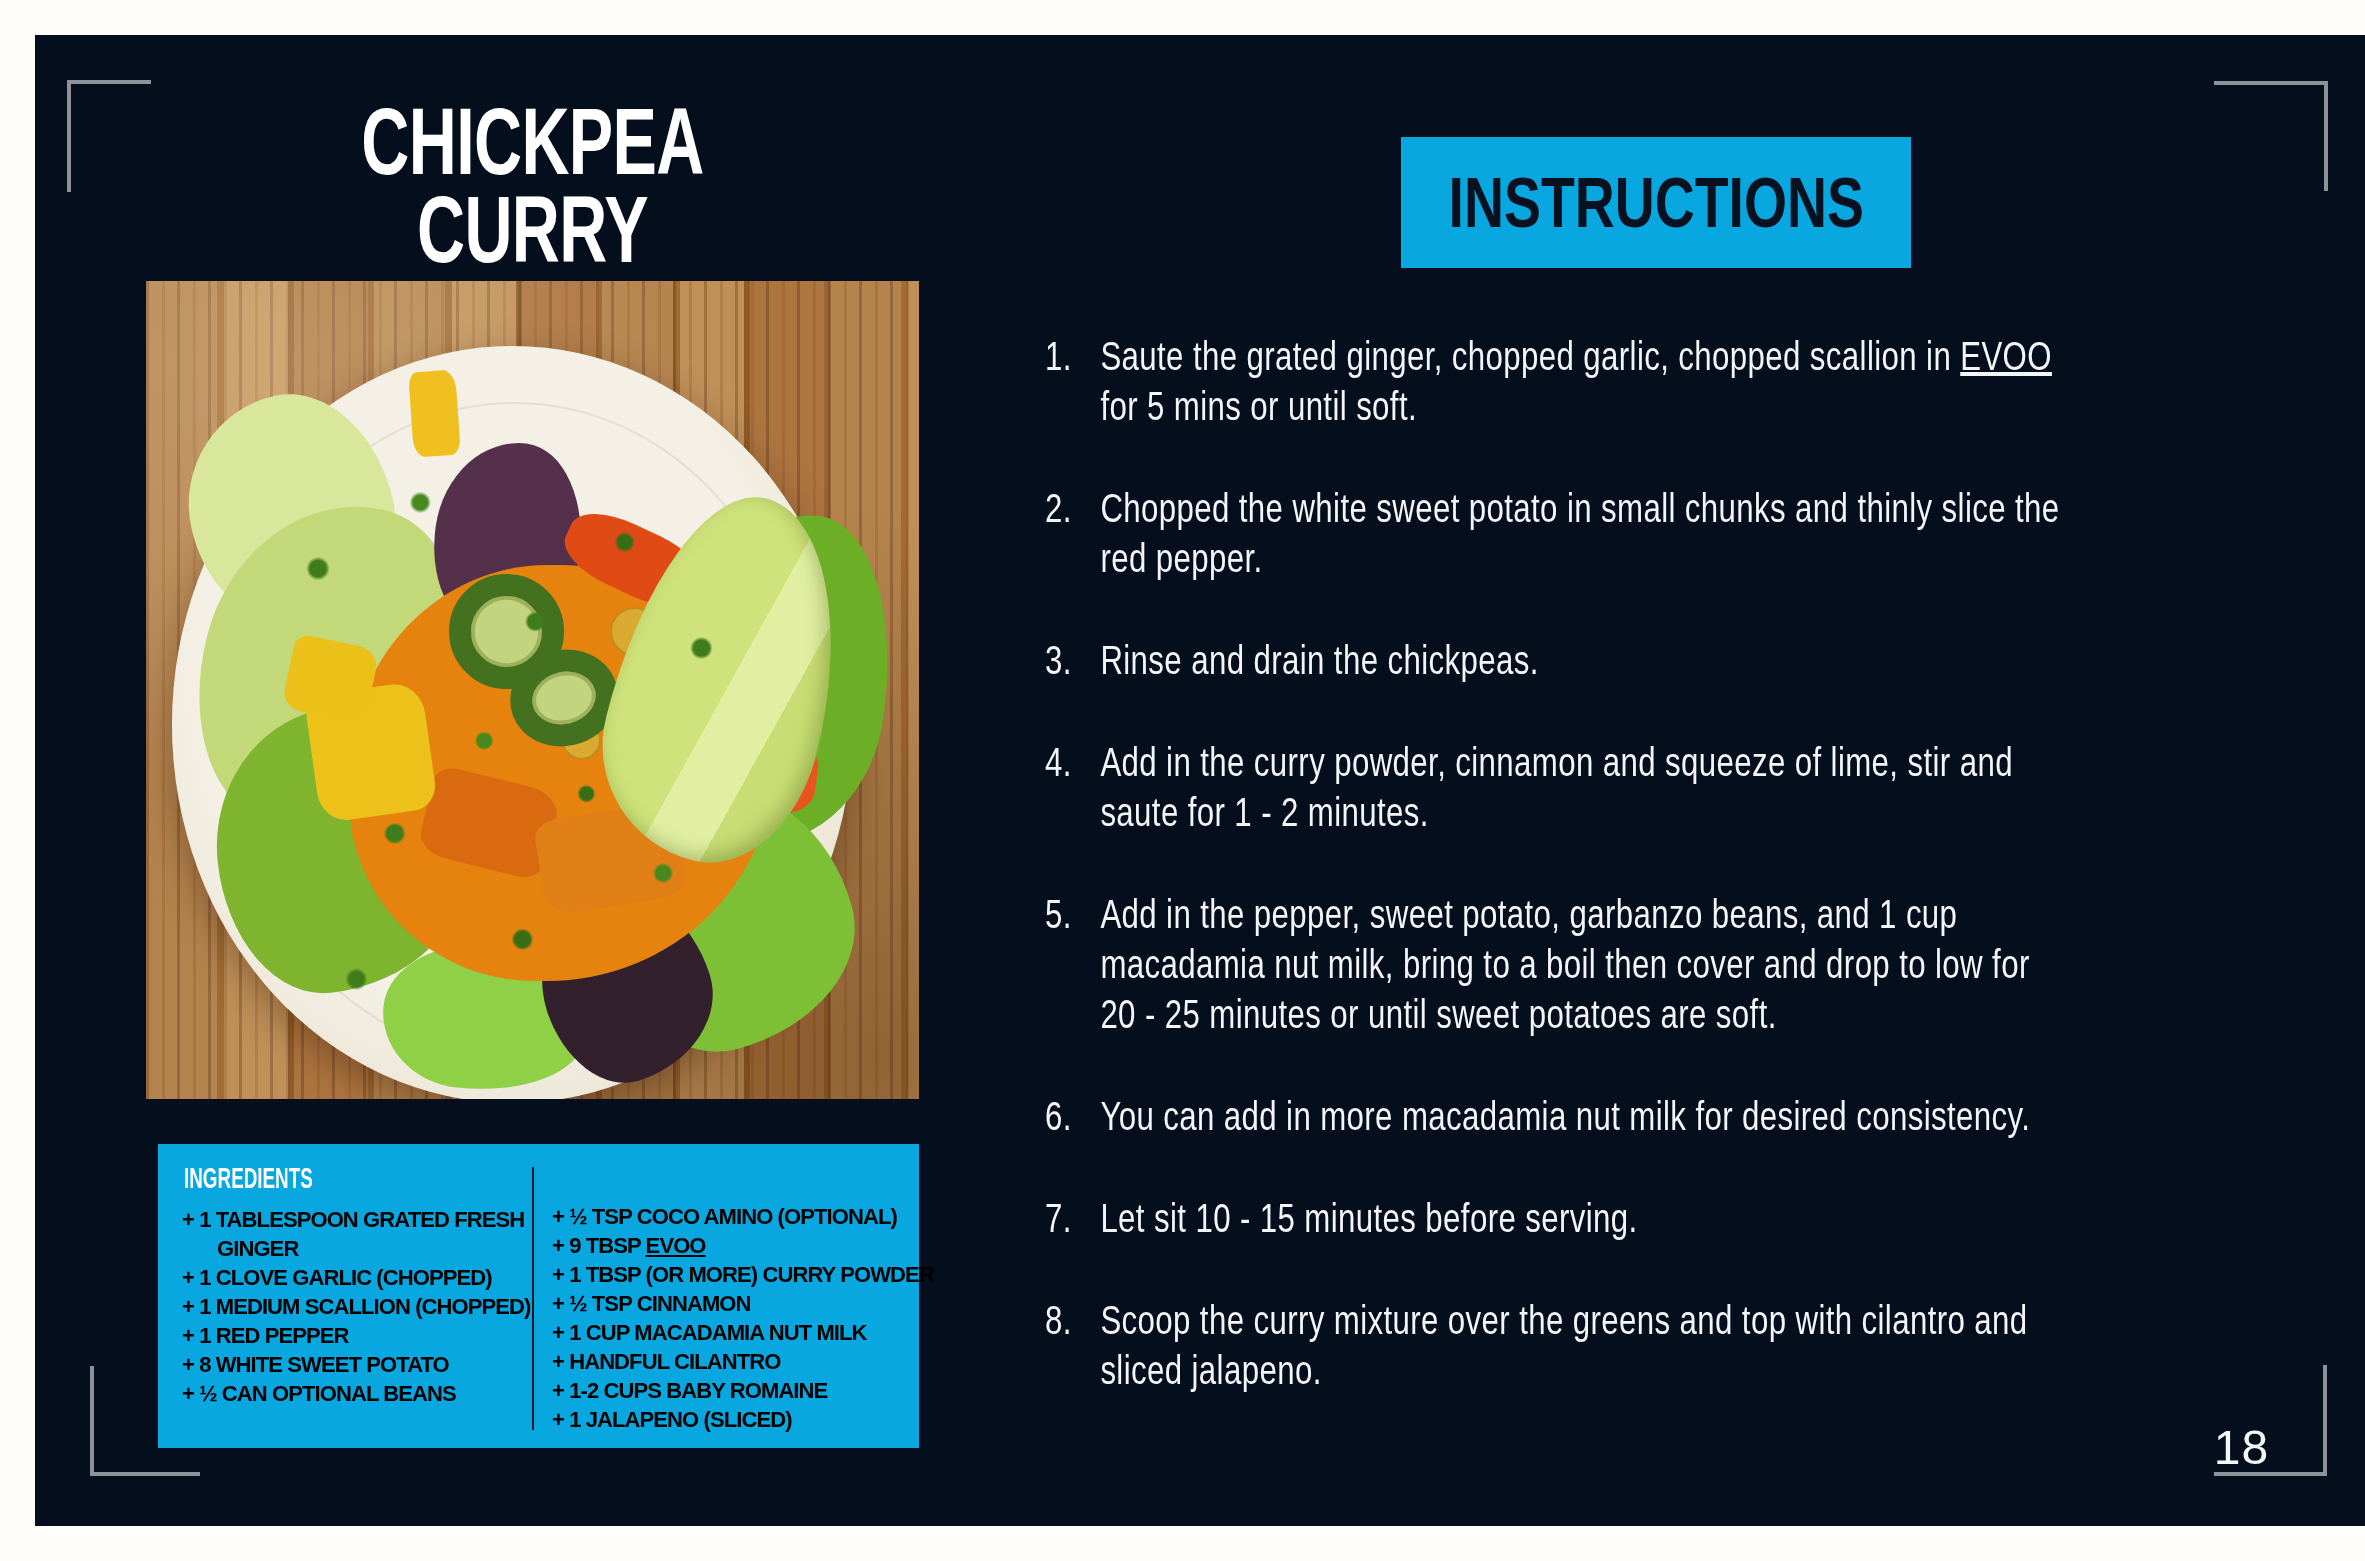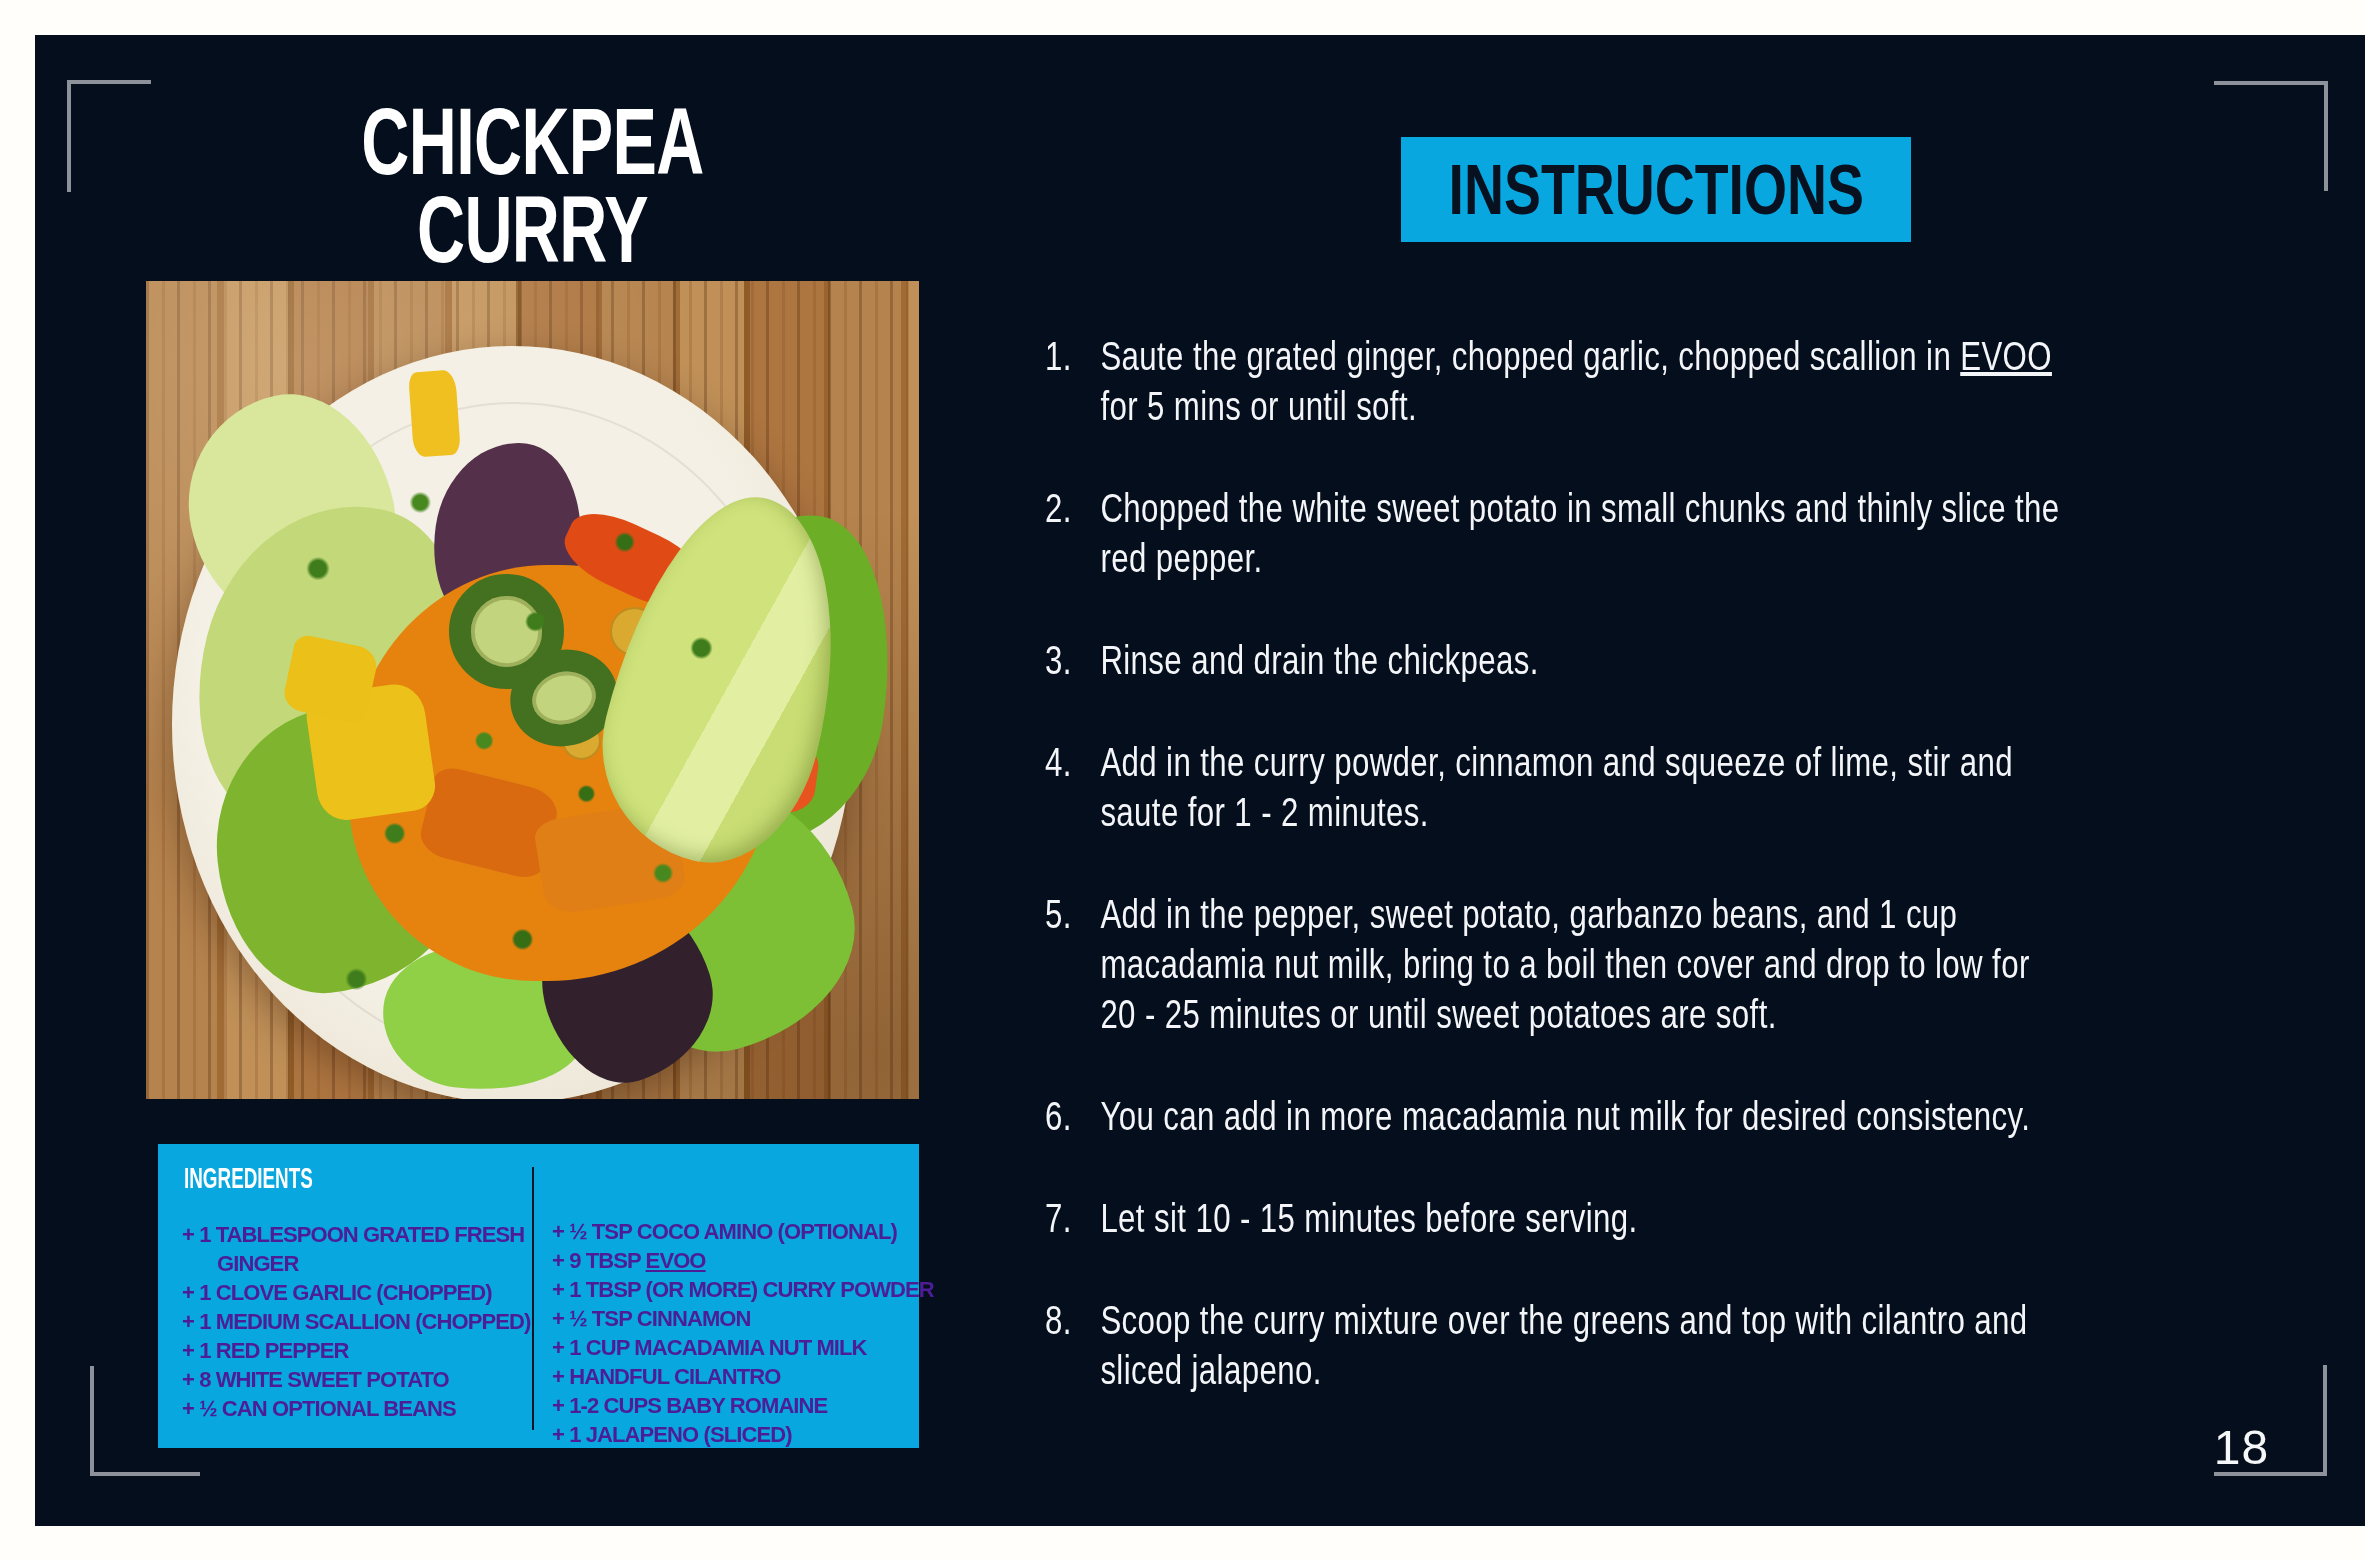--- a/index.html
+++ b/index.html
@@ -120,29 +120,29 @@
   .ing-box{
     position:absolute;left:123px;top:1109px;width:761px;height:304px;
     background:#08a7e0;
   }
   .ing-heading{
     position:absolute;left:25.5px;top:18px;color:#ffffff;font-weight:bold;
     font-size:29px;letter-spacing:0;transform:scaleX(0.65);transform-origin:0 0;
     white-space:nowrap;
   }
   .ing-divider{position:absolute;left:374px;top:23px;width:2.4px;height:263px;background:#0a1626;}
-  .ing-col{position:absolute;color:#4c1d95;font-weight:bold;font-size:22px;letter-spacing:-0.9px;margin-top:15px;}
+  .ing-col{position:absolute;color:#000000;font-weight:bold;font-size:22px;letter-spacing:-0.9px;}
   .ing-col .line{white-space:nowrap;height:29px;line-height:29px;}
   .ing-col.left{left:24px;top:61px;}
   .ing-col.left .wrap{padding-left:35px;}
   .ing-col.right{left:394px;top:58px;}
   .evoo{text-decoration:underline;}
   
   .instr-header{
-    position:absolute;left:1366px;top:102px;width:510px;height:105px;
+    position:absolute;left:1366px;top:102px;width:510px;height:131px;
     background:#08a7e0;display:flex;align-items:center;justify-content:center;
   }
   .instr-header .t{
     color:#071120;font-weight:bold;font-size:71px;letter-spacing:0;
     transform:scaleX(0.78);white-space:nowrap;
   }
   .steps{
     position:absolute;left:1010px;top:296px;width:1306px;
     transform:scaleX(0.78);transform-origin:0 0;
     color:#f3f5f8;font-size:40px;line-height:50px;font-weight:300;

